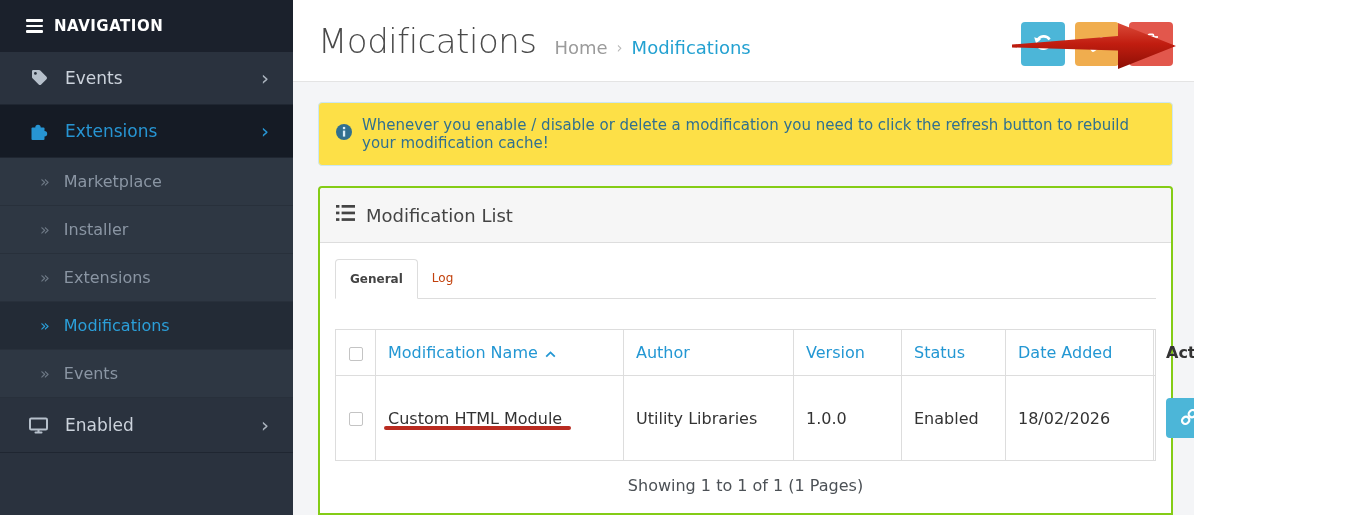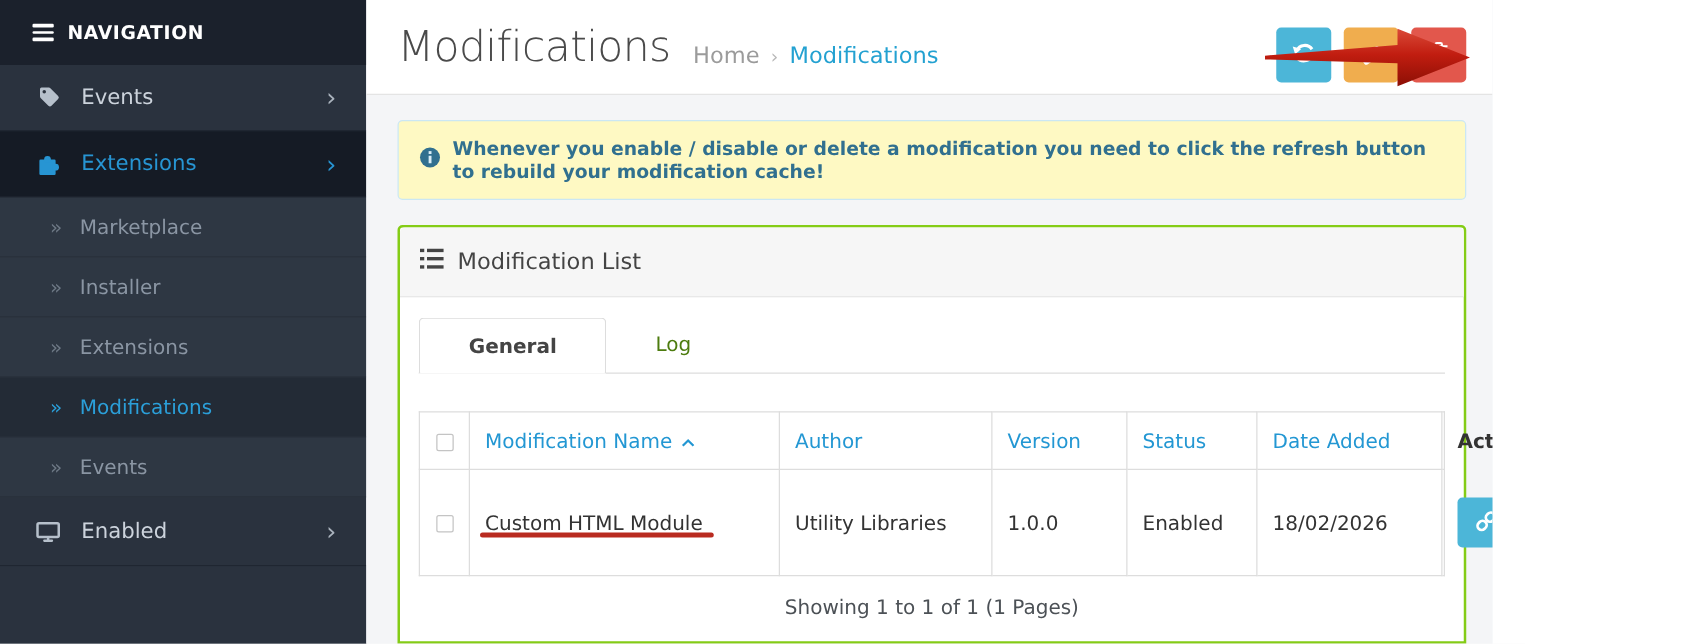--- a/index.html
+++ b/index.html
@@ -32,30 +32,30 @@
   .bc-home { color:#9b9b9b; }
   .bc-sep { color:#b9b9b9; font-size:15px; }
   .bc-current { color:#23a1d1; cursor:pointer; }
   .toolbar { position:absolute; right:21px; top:22px; display:flex; gap:10px; }
   .tbtn { width:44px; height:44px; border:none; border-radius:4px; display:flex; align-items:center; justify-content:center; cursor:pointer; }
   .tbtn-refresh { background:#4cb6d8; }
   .tbtn-clear { background:#f0ad4e; }
   .tbtn-delete { background:#e2574c; }
 
   .content { flex:1; padding:20px 21px 0 25px; background:#f4f5f7; }
-  .alert-info { background:#fef9c3; border:1px solid #cbe7f3; border-radius:4px; color:#31708f; font-size:15px; padding:13px 16px; display:flex; align-items:center; gap:9px;font-weight:bold; }
+  .alert-info { background:#fde047; border:1px solid #cbe7f3; border-radius:4px; color:#31708f; font-size:15px; padding:13px 16px; display:flex; align-items:center; gap:9px; }
 
   .panel { margin-top:20px; background:#fff; border:2px solid #84cc16; border-radius:4px 4px 0 0; }
   .panel-heading { background:#f6f6f6; border-bottom:1px solid #ddd; border-radius:4px 4px 0 0; padding:16px 16px; display:flex; align-items:center; gap:11px; color:#444; font-size:18px; }
   .panel-body { padding:16px 15px 0; }
 
   .tabs { display:flex; border-bottom:1px solid #ddd; }
-  .tab { padding:12px 39px; font-size:16px; cursor:pointer; }
+  .tab { padding:12px 14px; font-size:12px; cursor:pointer; }
   .tab.active { background:#fff; border:1px solid #ddd; border-bottom:1px solid #fff; border-radius:4px 4px 0 0; margin-bottom:-1px; font-weight:bold; color:#444; }
-  .tab.inactive { color:#4d7c0f; }
+  .tab.inactive { color:#c2410c; }
 
   table.grid { width:100%; margin-top:30px; border-collapse:collapse; table-layout:fixed; }
   table.grid th, table.grid td { border:1px solid #ddd; font-size:16px; text-align:left; vertical-align:middle; }
   table.grid th { padding:13px 12px; }
   table.grid td { padding:22px 12px; color:#333; }
   th .th-link { color:#2397d3; font-weight:normal; cursor:pointer; display:inline-flex; align-items:center; gap:7px; }
   th.col-action, td.col-action { text-align:right; }
   th.col-action { color:#333; font-weight:bold; padding-right:14px; }
   .col-chk { width:40px; text-align:center !important; padding:13px 0 !important; }
   input[type=checkbox] { appearance:none; -webkit-appearance:none; width:14px; height:14px; border:1px solid #c4c4c4; border-radius:2px; background:#fff; vertical-align:middle; cursor:pointer; }

